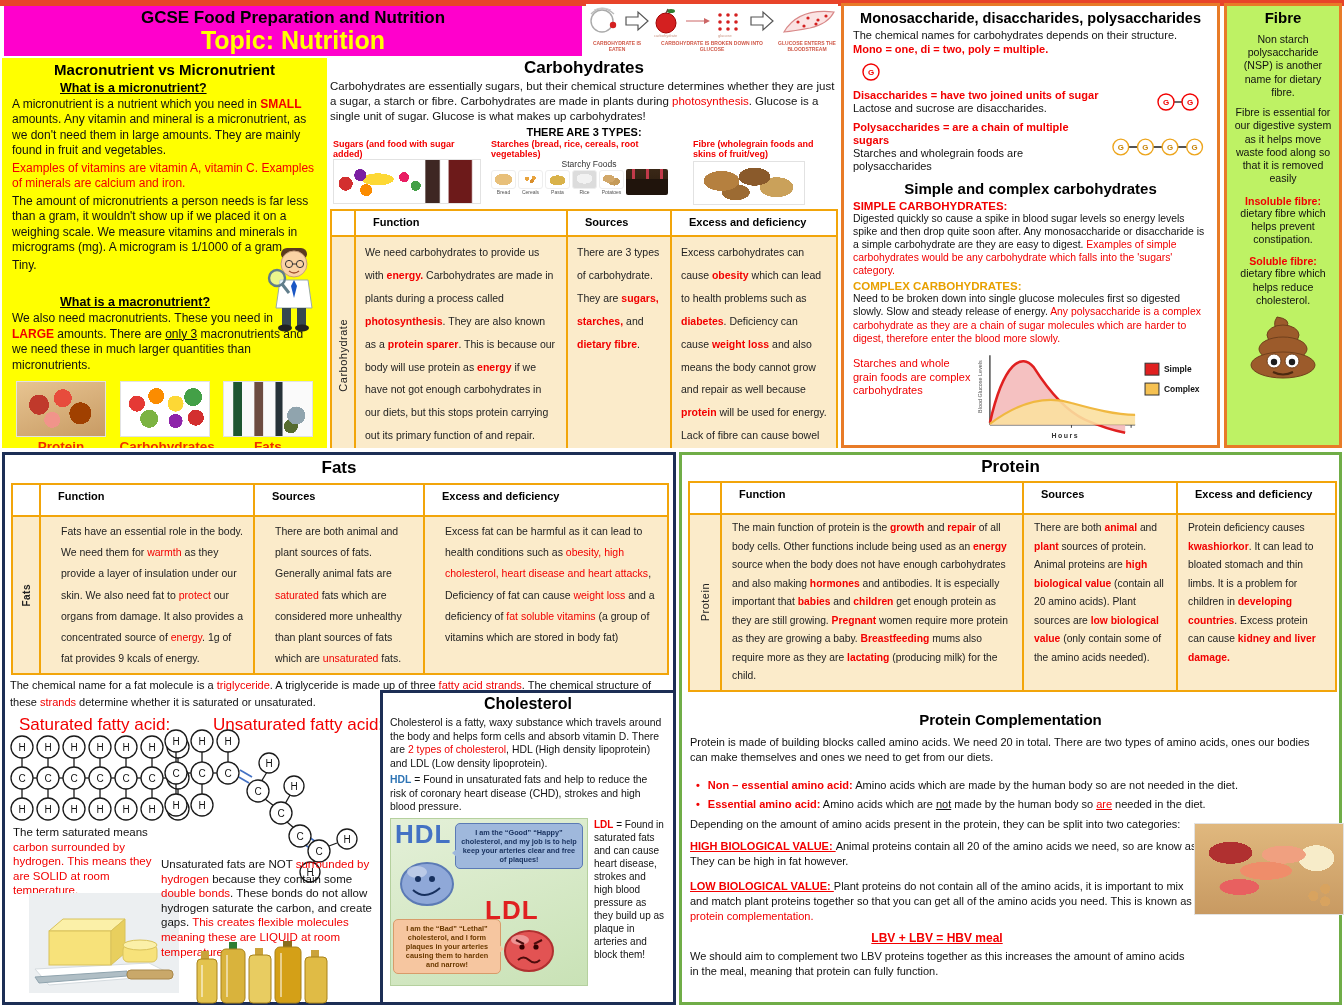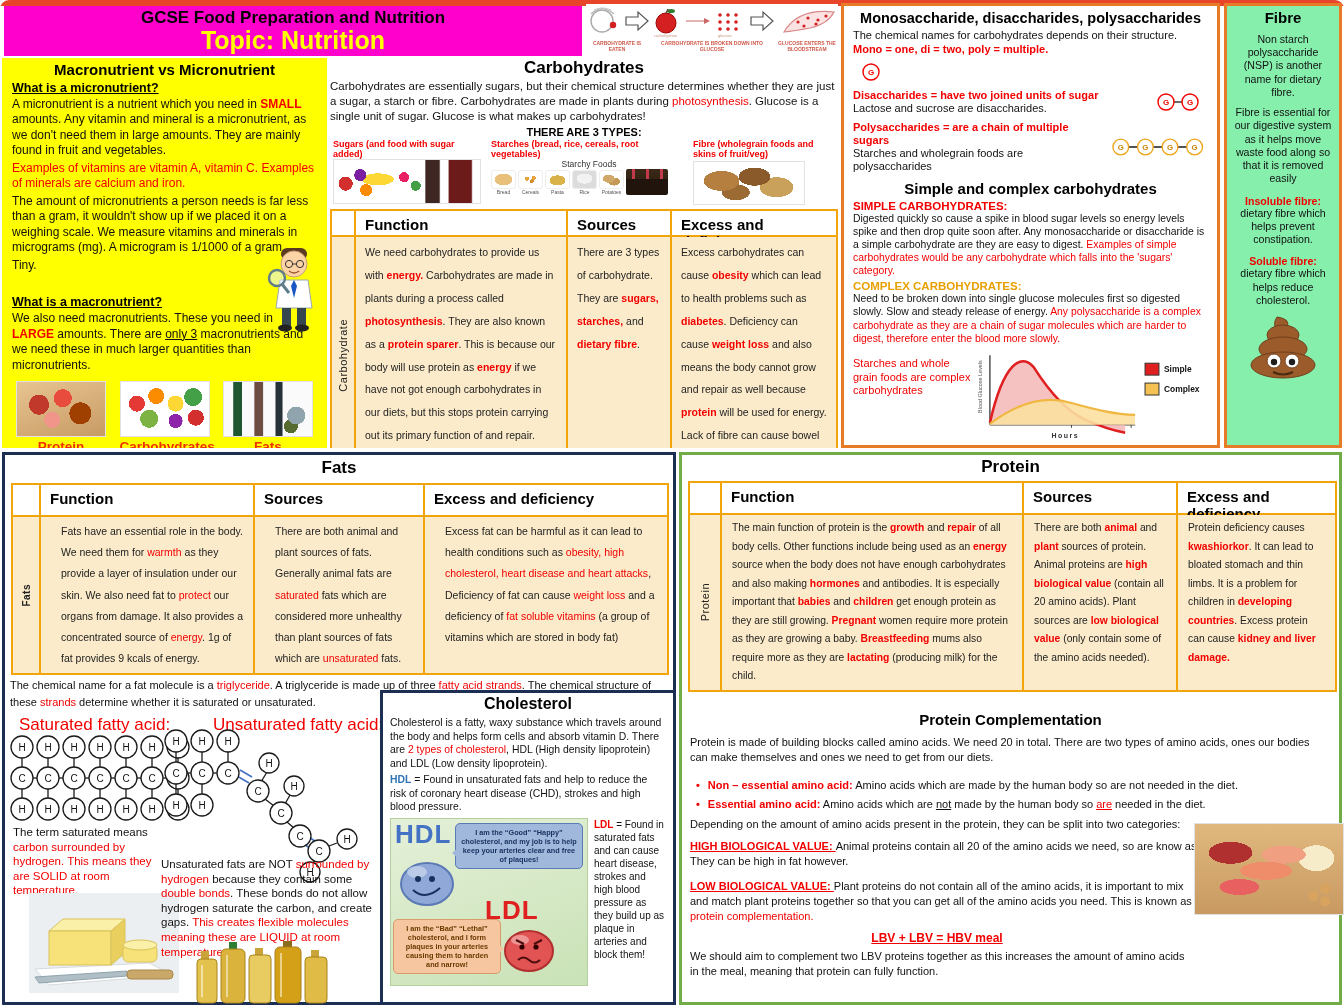--- a/index.html
+++ b/index.html
@@ -1,58 +1,58 @@
 <!DOCTYPE html>
 <html><head>
 <meta charset="utf-8">
 <style>
   :root{ --red:#f20000; --gold:#f2a50a; --orange:#e87b28; --navy:#1d2e55; --green:#70ad47; --cream:#fbebca; }
   *{box-sizing:border-box;margin:0;padding:0;}
   body{font-family:"Liberation Sans",sans-serif;background:#fff;}
-  #page{position:relative;width:1344px;height:1008px;background:#fff;overflow:hidden;border-radius:9px;}
+  #page{position:relative;width:1344px;height:1008px;background:#fff;overflow:hidden;}
   .abs{position:absolute;}
   .r{color:var(--red);} .rb{color:var(--red);font-weight:700;} .u{text-decoration:underline;}
   .ru{color:var(--red);text-decoration:underline;} .rbu{color:var(--red);font-weight:700;text-decoration:underline;} .blue{color:#2e74b5;font-weight:700;}
 
   #ts{left:0;top:0;width:1344px;height:6px;background:#e8442a;}
   #hdrbox{left:4px;top:6px;width:578px;height:50px;background:#ff00cc;text-align:center;overflow:hidden;}
   #hdr1{font-size:17px;font-weight:700;color:#000;padding-top:2px;}
   #hdr2{font-size:25px;font-weight:700;color:#ffff00;line-height:1;}
 
   #dg{left:586px;top:4px;width:252px;height:54px;background:#fff;}
   .dgc{position:absolute;top:37px;font-size:5px;color:#d05a4a;text-align:center;line-height:1.1;font-weight:700;text-transform:uppercase;}
   .dgs{position:absolute;top:29px;font-size:4px;color:#c98;}
 
   
   #mb{left:841px;top:3px;width:379px;height:445px;border:3px solid var(--orange);padding:4px 9px;overflow:hidden;background:#fff;}
-  #fbx{left:1224px;top:3px;width:118px;height:445px;border:3px solid var(--orange);padding:3px 6px;text-align:center;overflow:hidden;background:#86efac;}
+  #fbx{left:1224px;top:3px;width:118px;height:445px;border:3px solid var(--orange);padding:3px 6px;text-align:center;overflow:hidden;background:#bef264;}
   #yb{left:2px;top:58px;width:325px;height:390px;background:#ffff00;padding:3px 10px;overflow:hidden;}
   #cs{left:330px;top:58px;width:508px;height:390px;overflow:hidden;}
   #fatbox{left:2px;top:452px;width:674px;height:553px;border:3px solid var(--navy);background:#fff;}
   #cholbox{left:380px;top:690px;width:296px;height:315px;border:3px solid var(--navy);background:#fff;padding:2px 7px;overflow:hidden;z-index:5;}
   #protbox{left:679px;top:452px;width:663px;height:553px;border:3px solid var(--green);background:#fff;}
 
   
   .ntable{display:grid;gap:2px;background:var(--gold);border:2px solid var(--gold);}
   .ntable>div{background:var(--cream);}
-  .ntable .hc{background:#fff;font-weight:700;font-size:15px;padding:5px 9px;}
+  .ntable .hc{background:#fff;font-weight:700;font-size:11px;padding:5px 17px;}
   .ntable .vlab{display:flex;align-items:center;justify-content:center;font-size:11px;color:#222;}
   .ntable .vlab span{writing-mode:vertical-rl;transform:rotate(180deg);letter-spacing:.5px;}
   .ntable .cell{font-size:10.5px;padding:4px 9px;color:#222;}
   #carb-table{grid-template-columns:22px 210px 102px 1fr;grid-template-rows:24px 1fr;margin-top:4px;}
   #carb-table .cell{line-height:2.18;}
   #fats-table{position:absolute;left:6px;top:28px;width:658px;grid-template-columns:26px 212px 168px 1fr;grid-template-rows:30px 1fr;}
   #fats-table .cell{line-height:2.02;padding-left:20px;}
   #fats-table .vlab{font-size:10px;font-weight:700;}
   #prot-table{position:absolute;left:6px;top:26px;width:649px;grid-template-columns:30px 300px 152px 1fr;grid-template-rows:30px 1fr;}
   #prot-table .cell{font-size:10.3px;line-height:1.8;padding:4px 10px;}
 
   
   #yb h2{font-size:15px;font-weight:700;text-align:center;}
-  .q{font-size:12.5px;font-weight:700;text-decoration:underline;margin-top:3px;}
+  .q{font-size:12.5px;font-weight:700;text-decoration:underline;margin-top:3px;margin-left:48px;}
   .yp{font-size:12px;line-height:1.29;margin-top:2px;color:#111;}
   .rtext{color:var(--red);}
   #sci{right:4px;top:188px;}
   .mrow{display:flex;justify-content:space-between;margin-top:8px;padding:0 4px;}
   .mcol{width:90px;text-align:center;}
   .mcol .ph{height:56px;}
   .mcap{font-size:13.5px;font-weight:700;color:#f03000;margin-top:2px;}
 
   
   #cs h2{font-size:17px;font-weight:700;text-align:center;}

